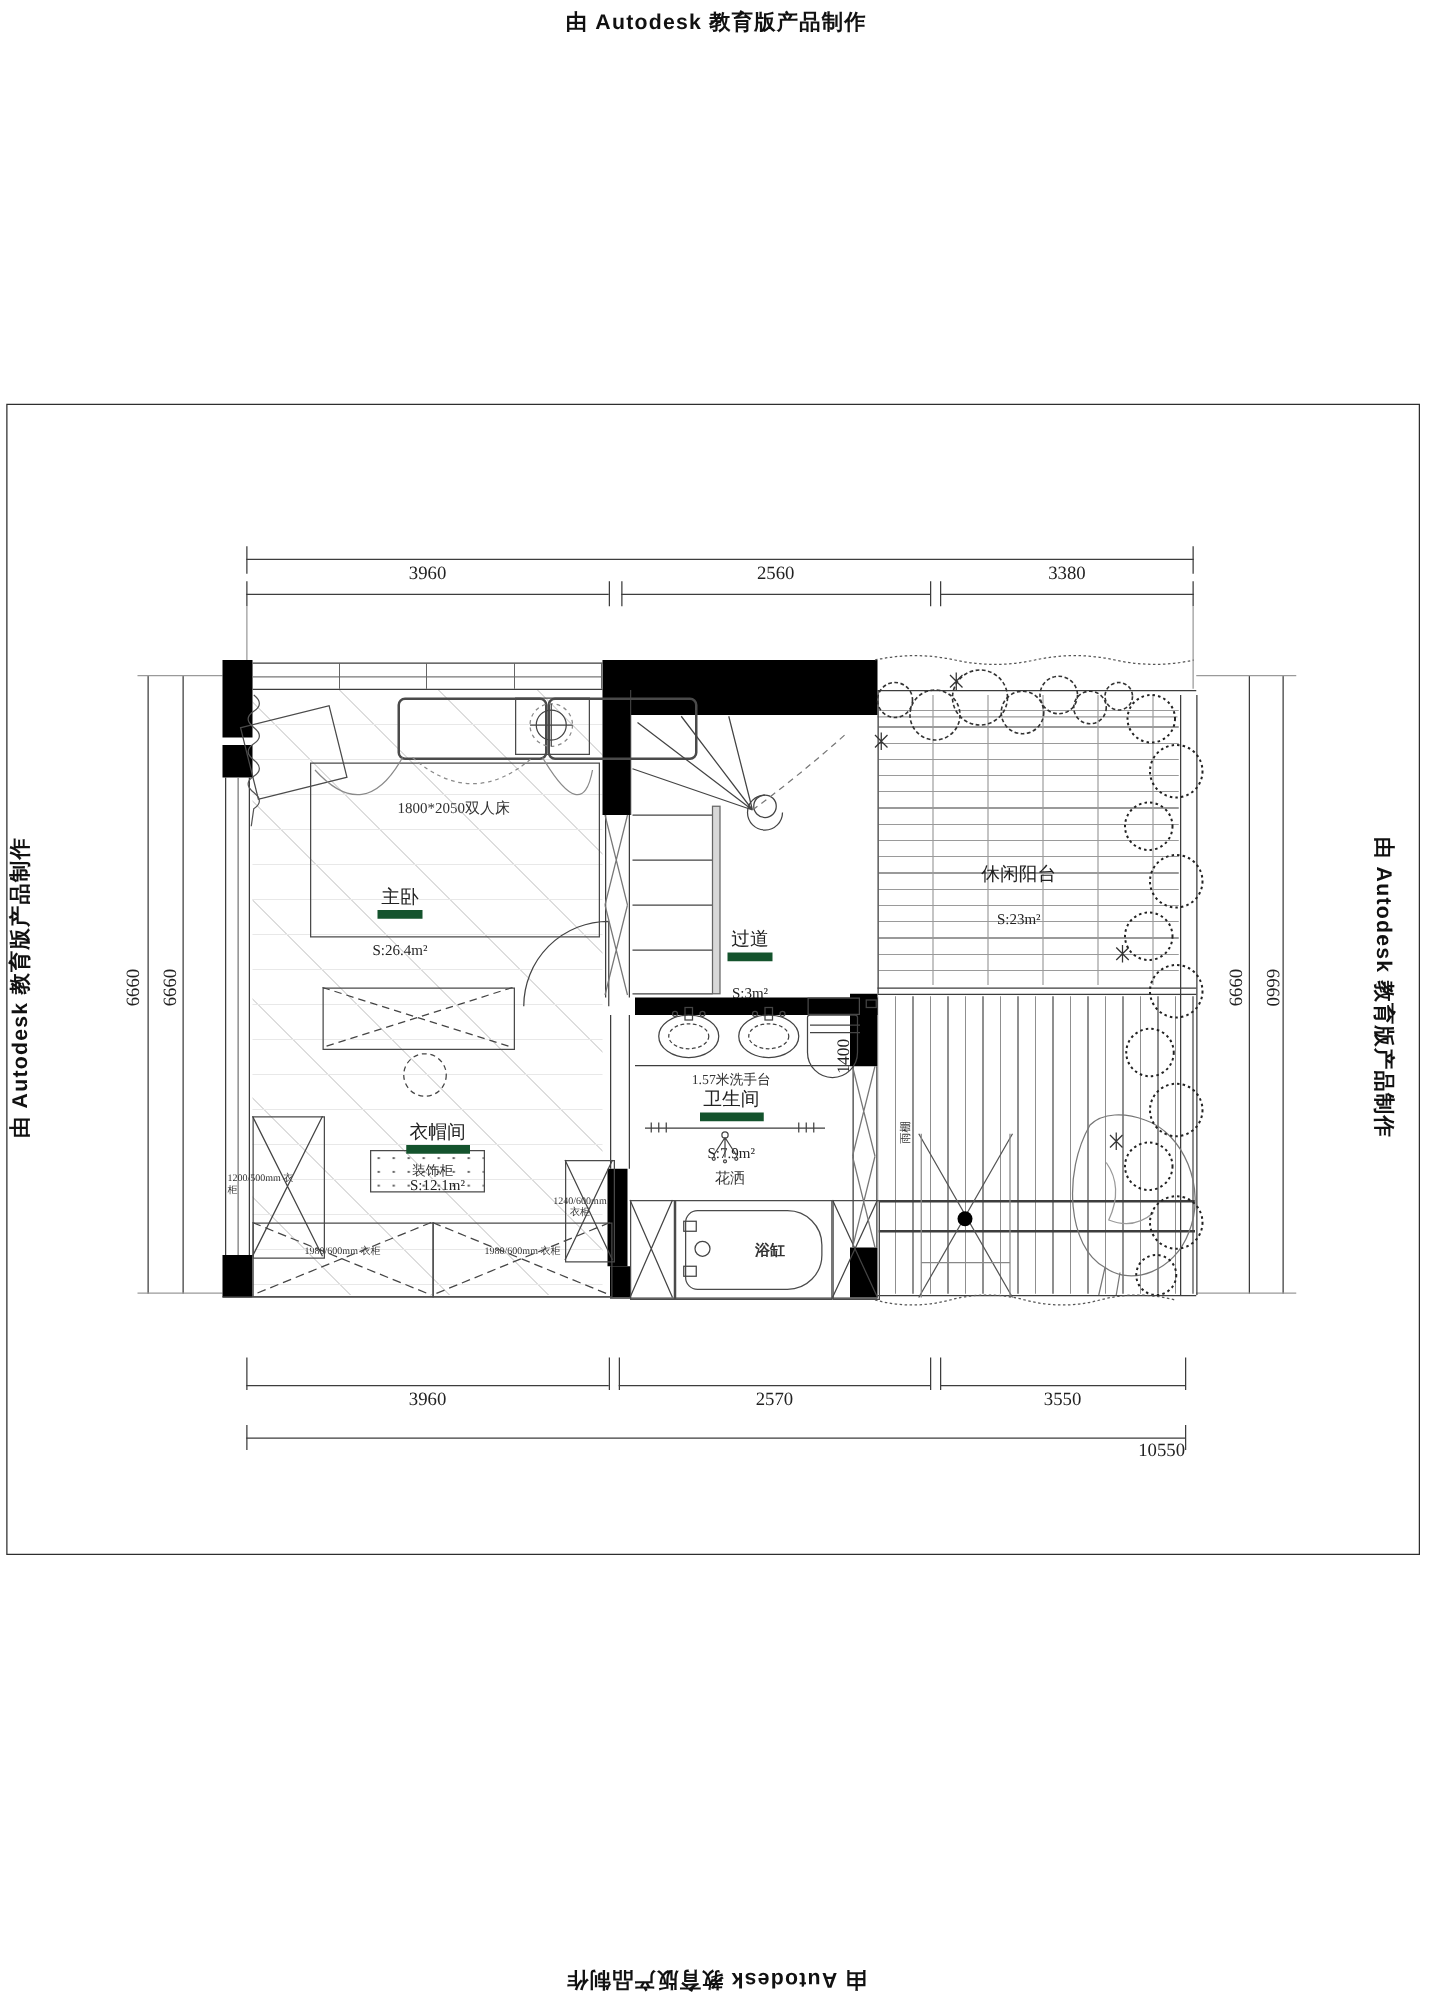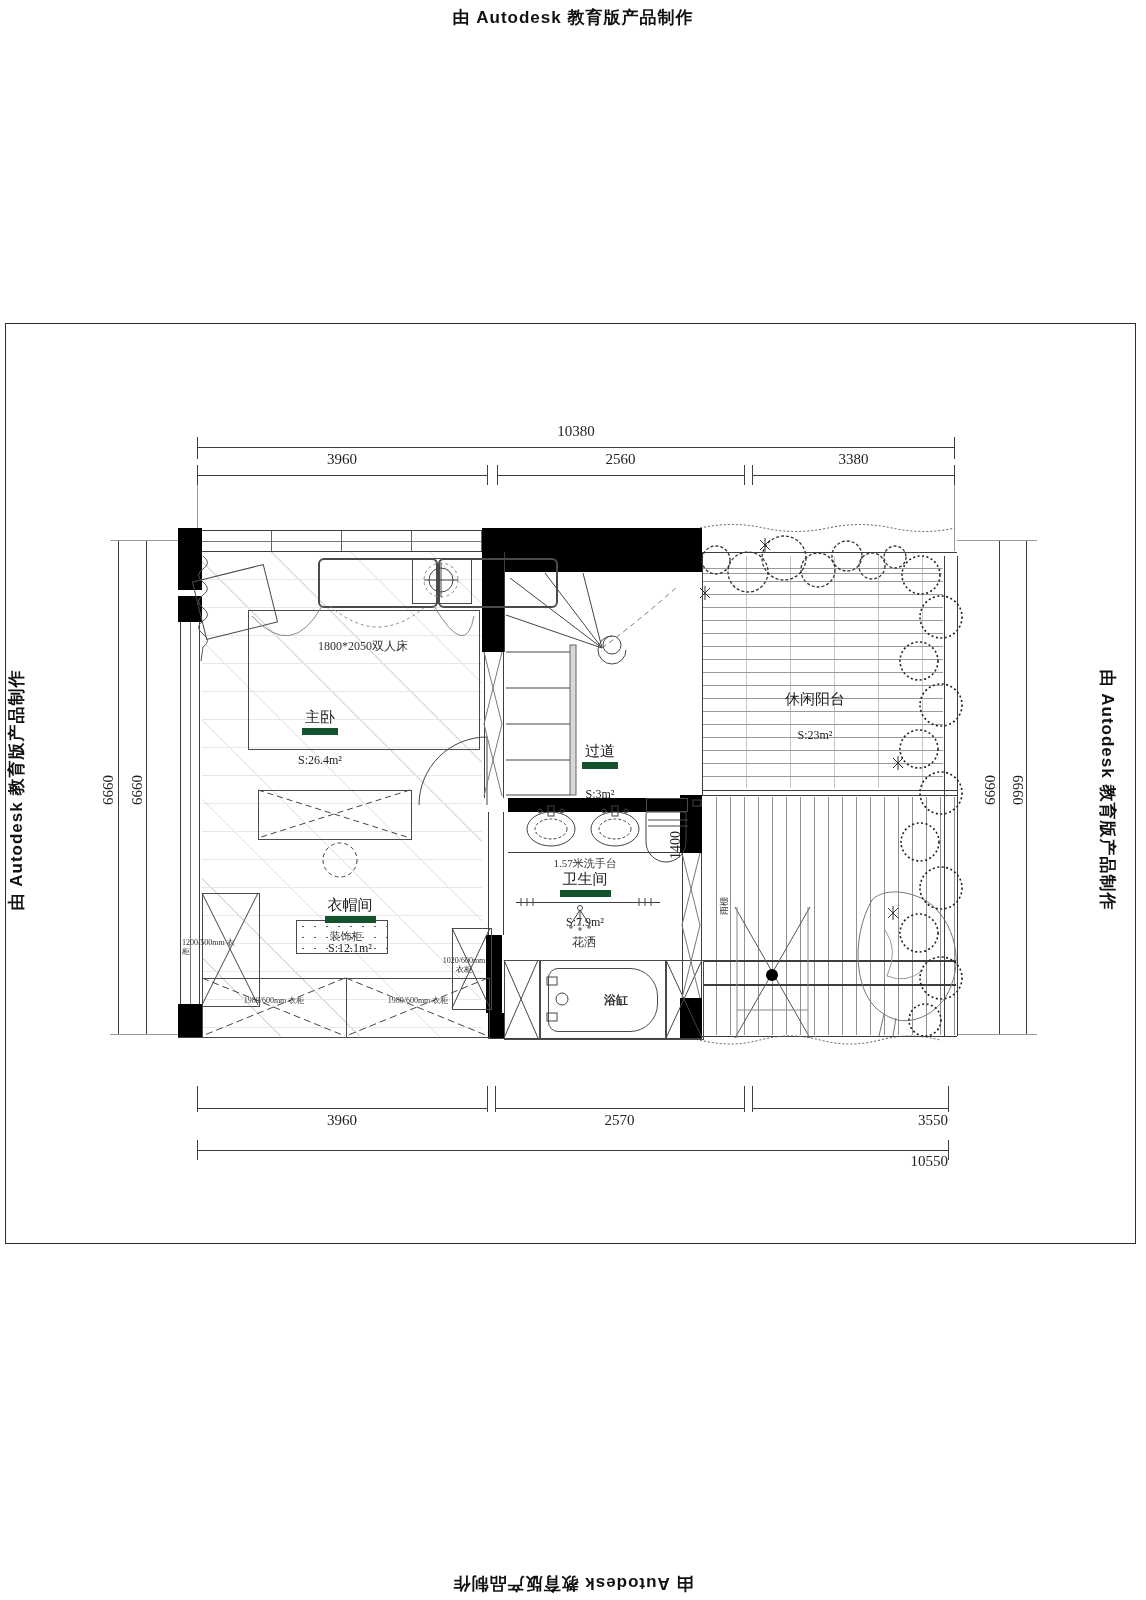--- a/index.html
+++ b/index.html
@@ -29,21 +29,20 @@
 
 <div class="canvas">
 
   <div class="wm" style="left:50%;top:6px;transform:translateX(-50%);">由 Autodesk 教育版产品制作</div>
   <div class="wm" style="left:50%;top:1572px;transform:translateX(-50%) rotate(180deg);">由 Autodesk 教育版产品制作</div>
   <div class="wm" style="left:16px;top:790px;transform:translate(-50%,-50%) rotate(-90deg);">由 Autodesk 教育版产品制作</div>
   <div class="wm" style="left:1107px;top:790px;transform:translate(-50%,-50%) rotate(90deg);">由 Autodesk 教育版产品制作</div>
 
   <div class="frame" style="left:5px;top:323px;width:1129px;height:919px;"></div>
 
-  <div class="dim" style="left:197px;top:424px;width:758px;">10380</div>
   <div class="ln" style="left:197px;top:447px;width:758px;height:1px;"></div>
   <div class="ln" style="left:197px;top:437px;width:1px;height:22px;"></div>
   <div class="ln" style="left:954px;top:437px;width:1px;height:22px;"></div>
 
   <div class="dim" style="left:197px;top:452px;width:290px;">3960</div>
   <div class="dim" style="left:497px;top:452px;width:247px;">2560</div>
   <div class="dim" style="left:752px;top:452px;width:203px;">3380</div>
   <div class="ln" style="left:197px;top:475px;width:290px;height:1px;"></div>
   <div class="ln" style="left:497px;top:475px;width:247px;height:1px;"></div>
   <div class="ln" style="left:752px;top:475px;width:203px;height:1px;"></div>
@@ -54,21 +53,21 @@
   <div class="ln" style="left:752px;top:465px;width:1px;height:20px;"></div>
   <div class="ln" style="left:954px;top:465px;width:1px;height:20px;"></div>
   <div class="lnl" style="left:197px;top:485px;width:1px;height:44px;"></div>
   <div class="lnl" style="left:954px;top:485px;width:1px;height:66px;"></div>
 
   <div class="ln" style="left:197px;top:1108px;width:290px;height:1px;"></div>
   <div class="ln" style="left:495px;top:1108px;width:249px;height:1px;"></div>
   <div class="ln" style="left:752px;top:1108px;width:196px;height:1px;"></div>
   <div class="dim" style="left:197px;top:1113px;width:290px;">3960</div>
   <div class="dim" style="left:495px;top:1113px;width:249px;">2570</div>
-  <div class="dim" style="left:752px;top:1113px;width:196px;text-align:right;">3550</div>
+  <div class="dim" style="left:752px;top:1113px;width:196px;">3550</div>
   <div class="ln" style="left:197px;top:1086px;width:1px;height:26px;"></div>
   <div class="ln" style="left:487px;top:1086px;width:1px;height:26px;"></div>
   <div class="ln" style="left:495px;top:1086px;width:1px;height:26px;"></div>
   <div class="ln" style="left:744px;top:1086px;width:1px;height:26px;"></div>
   <div class="ln" style="left:752px;top:1086px;width:1px;height:26px;"></div>
   <div class="ln" style="left:948px;top:1086px;width:1px;height:26px;"></div>
   <div class="ln" style="left:197px;top:1150px;width:751px;height:1px;"></div>
   <div class="ln" style="left:197px;top:1140px;width:1px;height:20px;"></div>
   <div class="ln" style="left:948px;top:1140px;width:1px;height:20px;"></div>
   <div class="dim" style="left:197px;top:1154px;width:751px;text-align:right;">10550</div>
@@ -138,21 +137,21 @@
 
   <div class="box" style="left:296px;top:920px;width:90px;height:32px;
        background:radial-gradient(circle,#555 0.8px,transparent 1px) 0 0/12px 11px;"></div>
   <div class="flab" style="left:296px;top:929px;width:100px;font-size:11px;background:transparent;">装饰柜</div>
 
   <div class="box" style="left:202px;top:893px;width:56px;height:112px;"></div>
   <div class="box" style="left:452px;top:928px;width:38px;height:80px;"></div>
   <div class="box" style="left:202px;top:978px;width:143px;height:58px;"></div>
   <div class="box" style="left:346px;top:978px;width:142px;height:58px;"></div>
   <div class="tiny" style="left:182px;top:938px;width:58px;text-align:left;">1200/500mm 衣柜</div>
-  <div class="tiny" style="left:438px;top:956px;width:52px;">1020/600mm 衣柜</div>
+  <div class="tiny" style="left:438px;top:956px;width:52px;">1240/600mm 衣柜</div>
   <div class="tiny" style="left:232px;top:996px;width:84px;">1980/600mm 衣柜</div>
   <div class="tiny" style="left:376px;top:996px;width:84px;">1980/600mm 衣柜</div>
 
   <div class="ln" style="left:508px;top:852px;width:172px;height:1px;"></div>
   <div class="flab" style="left:515px;top:856px;width:140px;font-size:11px;">1.57米洗手台</div>
   <div class="box" style="left:646px;top:798px;width:40px;height:12px;"></div>
   <div class="dimv" style="left:676px;top:845px;font-size:14px;transform:translate(-50%,-50%) rotate(-90deg);">1400</div>
   <div class="ln" style="left:516px;top:902px;width:144px;height:1px;"></div>
   <div class="flab" style="left:556px;top:934px;width:56px;font-size:12px;">花洒</div>
   <div class="box" style="left:540px;top:960px;width:124px;height:78px;"></div>

